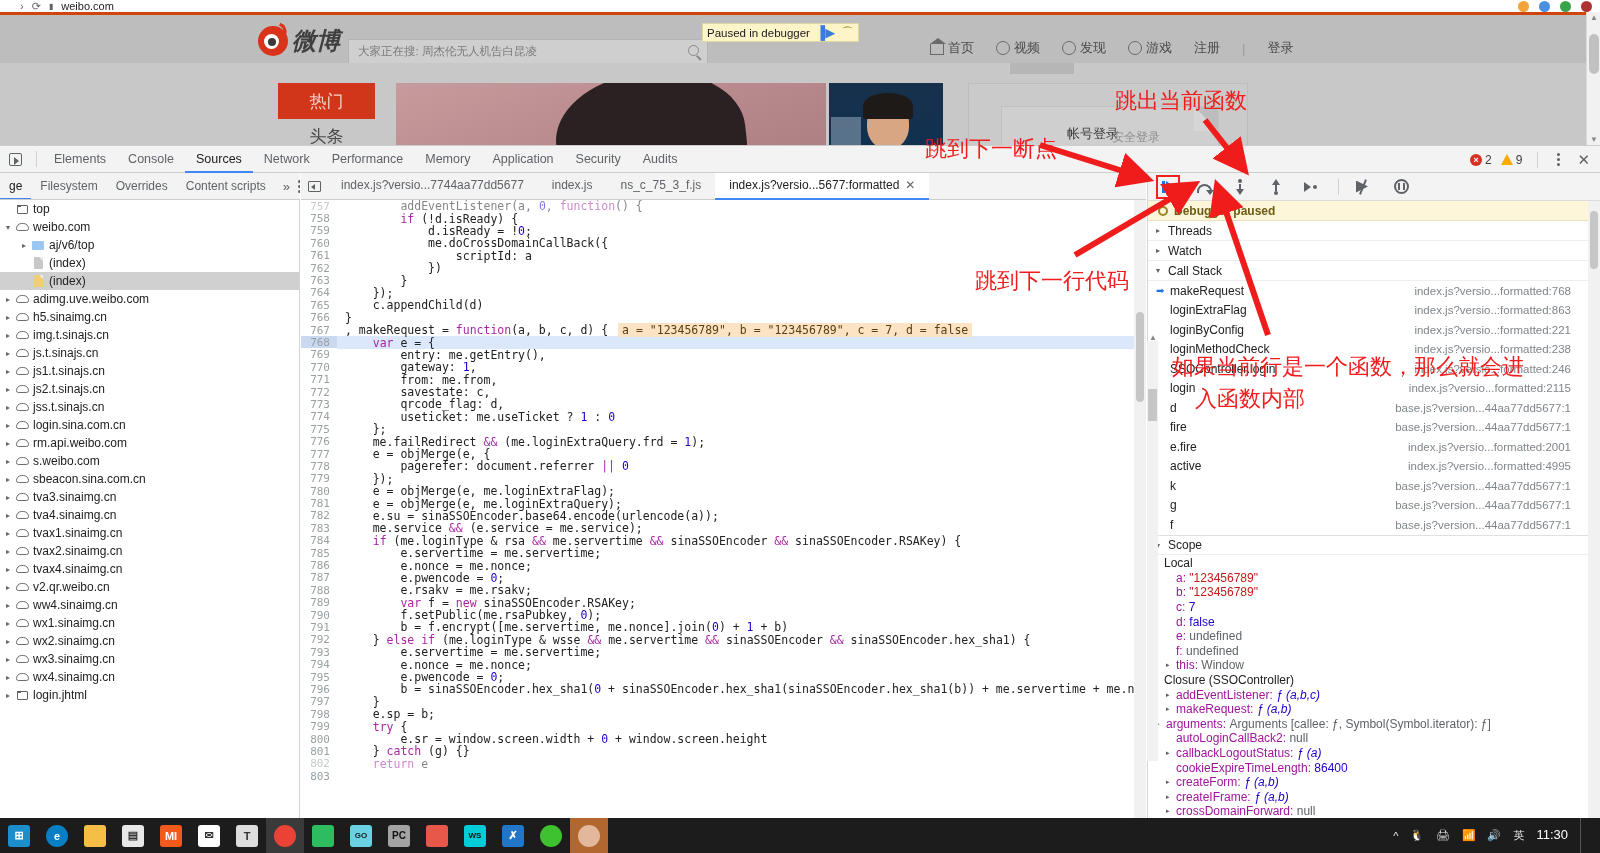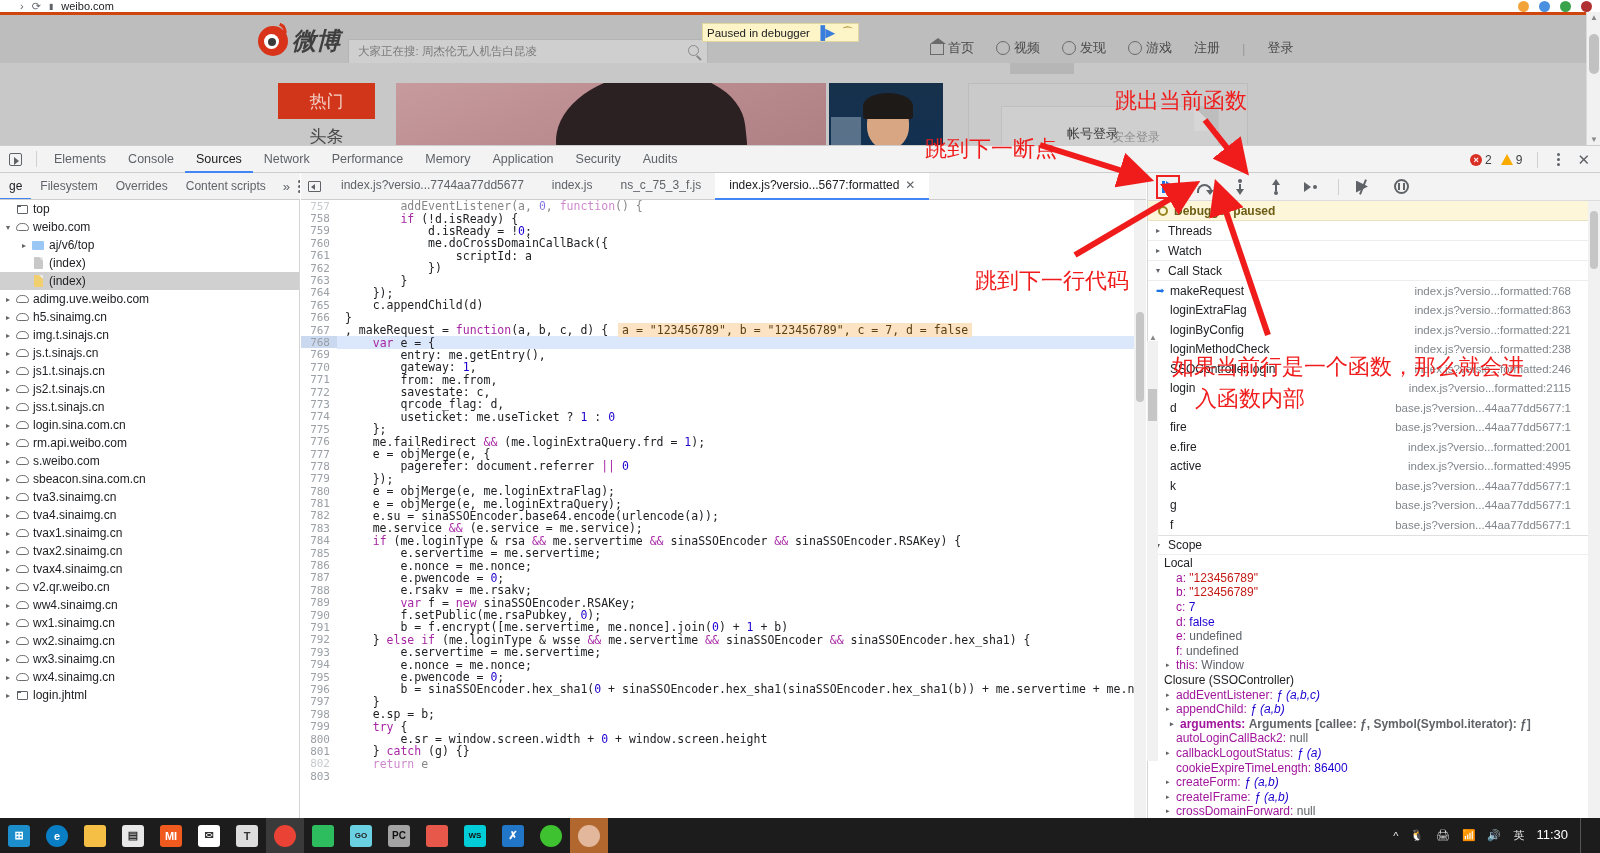--- a/index.html
+++ b/index.html
@@ -982,22 +982,22 @@
         <div class="sc-row" style="padding-left: 6px;"><span class="sc-tri">▾</span><span class="scope-title">Local</span></div>
         <div class="sc-row" style="padding-left: 18px;"><span class="sc-tri"></span><span class="prop">a: </span><span class="val-str">"123456789"</span></div>
         <div class="sc-row" style="padding-left: 18px;"><span class="sc-tri"></span><span class="prop">b: </span><span class="val-str">"123456789"</span></div>
         <div class="sc-row" style="padding-left: 18px;"><span class="sc-tri"></span><span class="prop">c: </span><span class="val-num">7</span></div>
         <div class="sc-row" style="padding-left: 18px;"><span class="sc-tri"></span><span class="prop">d: </span><span class="val-num">false</span></div>
         <div class="sc-row" style="padding-left: 18px;"><span class="sc-tri"></span><span class="prop">e: </span><span class="val-und">undefined</span></div>
         <div class="sc-row" style="padding-left: 18px;"><span class="sc-tri"></span><span class="prop">f: </span><span class="val-und">undefined</span></div>
         <div class="sc-row" style="padding-left: 18px;"><span class="sc-tri">▸</span><span class="prop">this: </span><span class="val-und">Window</span></div>
         <div class="sc-row" style=""><span class="sc-tri">▾</span><span class="scope-title">Closure (SSOController)</span></div>
         <div class="sc-row" style="padding-left: 18px;"><span class="sc-tri">▸</span><span class="prop">addEventListener: </span><span class="fn-italic">ƒ (a,b,c)</span></div>
-        <div class="sc-row" style="padding-left: 18px;"><span class="sc-tri">▸</span><span class="prop">appendChild: </span><span class="fn-italic">ƒ (a,b)</span></div>
-        <div class="sc-row" style="padding-left: 22px; font-weight: bold;"><span class="sc-tri">▸</span><span class="prop">arguments: </span><span class="val-grey">Arguments [callee: ƒ, Symbol(Symbol.iterator): ƒ]</span></div>
+        <div class="sc-row" style="padding-left: 18px;"><span class="sc-tri">▸</span><span class="prop">makeRequest: </span><span class="fn-italic">ƒ (a,b)</span></div>
+        <div class="sc-row" style="padding-left: 8px;"><span class="sc-tri">▸</span><span class="prop">arguments: </span><span class="val-grey">Arguments [callee: ƒ, Symbol(Symbol.iterator): ƒ]</span></div>
         <div class="sc-row" style="padding-left: 18px;"><span class="sc-tri"></span><span class="prop">autoLoginCallBack2: </span><span class="val-und">null</span></div>
         <div class="sc-row" style="padding-left: 18px;"><span class="sc-tri">▸</span><span class="prop">callbackLogoutStatus: </span><span class="fn-italic">ƒ (a)</span></div>
         <div class="sc-row" style="padding-left: 18px;"><span class="sc-tri"></span><span class="prop">cookieExpireTimeLength: </span><span class="val-num">86400</span></div>
         <div class="sc-row" style="padding-left: 18px;"><span class="sc-tri">▸</span><span class="prop">createForm: </span><span class="fn-italic">ƒ (a,b)</span></div>
         <div class="sc-row" style="padding-left: 18px;"><span class="sc-tri">▸</span><span class="prop">createIFrame: </span><span class="fn-italic">ƒ (a,b)</span></div>
         <div class="sc-row" style="padding-left: 18px;"><span class="sc-tri">▸</span><span class="prop">crossDomainForward: </span><span class="val-und">null</span></div>
         <div class="sc-row" style="padding-left: 18px;"><span class="prop">d: </span><span class="val-und">null</span></div>
       </div>
 
     <div id="dbg-vscroll">

